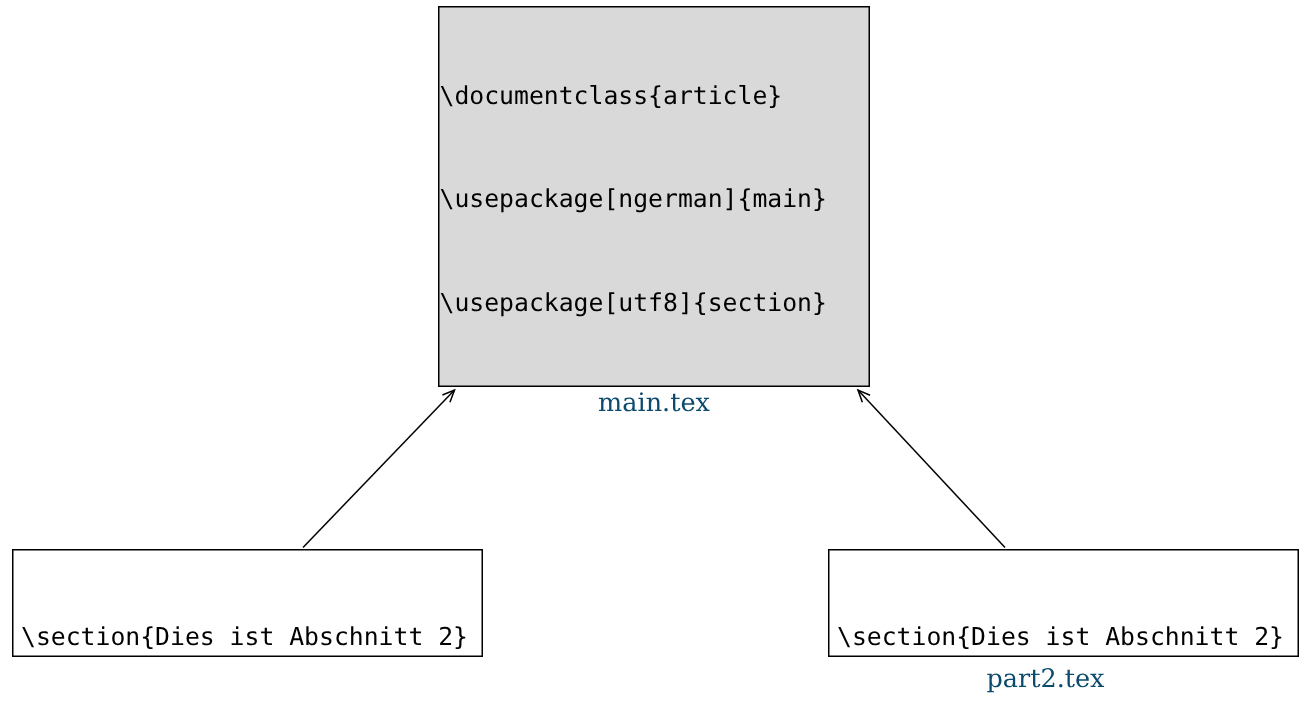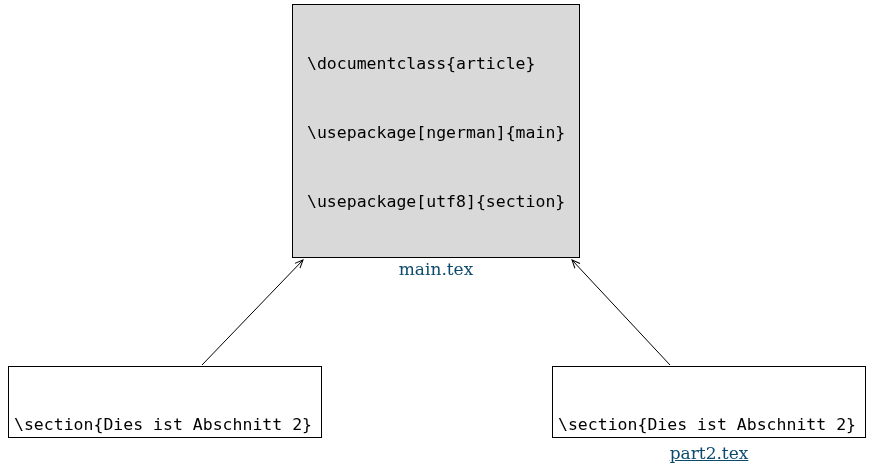--- a/index.html
+++ b/index.html
@@ -25,21 +25,21 @@
     line-height: 23px;
     white-space: pre;
     overflow: hidden;
   }
   .main-box {
     left: 292px;
     top: 4px;
     width: 288px;
     height: 254px;
     background: #d9d9d9;
-    padding: 1px 14px;
+    padding: 1px 0;
   }
   .part-box {
     top: 366px;
     width: 314px;
     height: 72px;
     background: #ffffff;
     padding: 1px 5px;
     line-height: 22.8px;
   }
   .part-box.left  { left: 8px; }
@@ -53,21 +53,21 @@
   .file-label {
     position: absolute;
     color: #0c4a6e;
     font-family: "DejaVu Serif", "Liberation Serif", serif;
     font-size: 17px;
     line-height: 19px;
     text-align: center;
   }
   .label-main  { left: 292px; top: 260px; width: 288px; }
   .label-part1 { left: 8px;   top: 444px; width: 314px; }
-  .label-part2 { left: 552px; top: 444px; width: 314px; text-decoration: underline; }
+  .label-part2 { left: 540px; top: 444px; width: 314px; }
   .connector-svg {
     position: absolute;
     left: 0;
     top: 0;
     width: 874px;
     height: 471px;
     pointer-events: none;
   }
 </style>
 </head>

